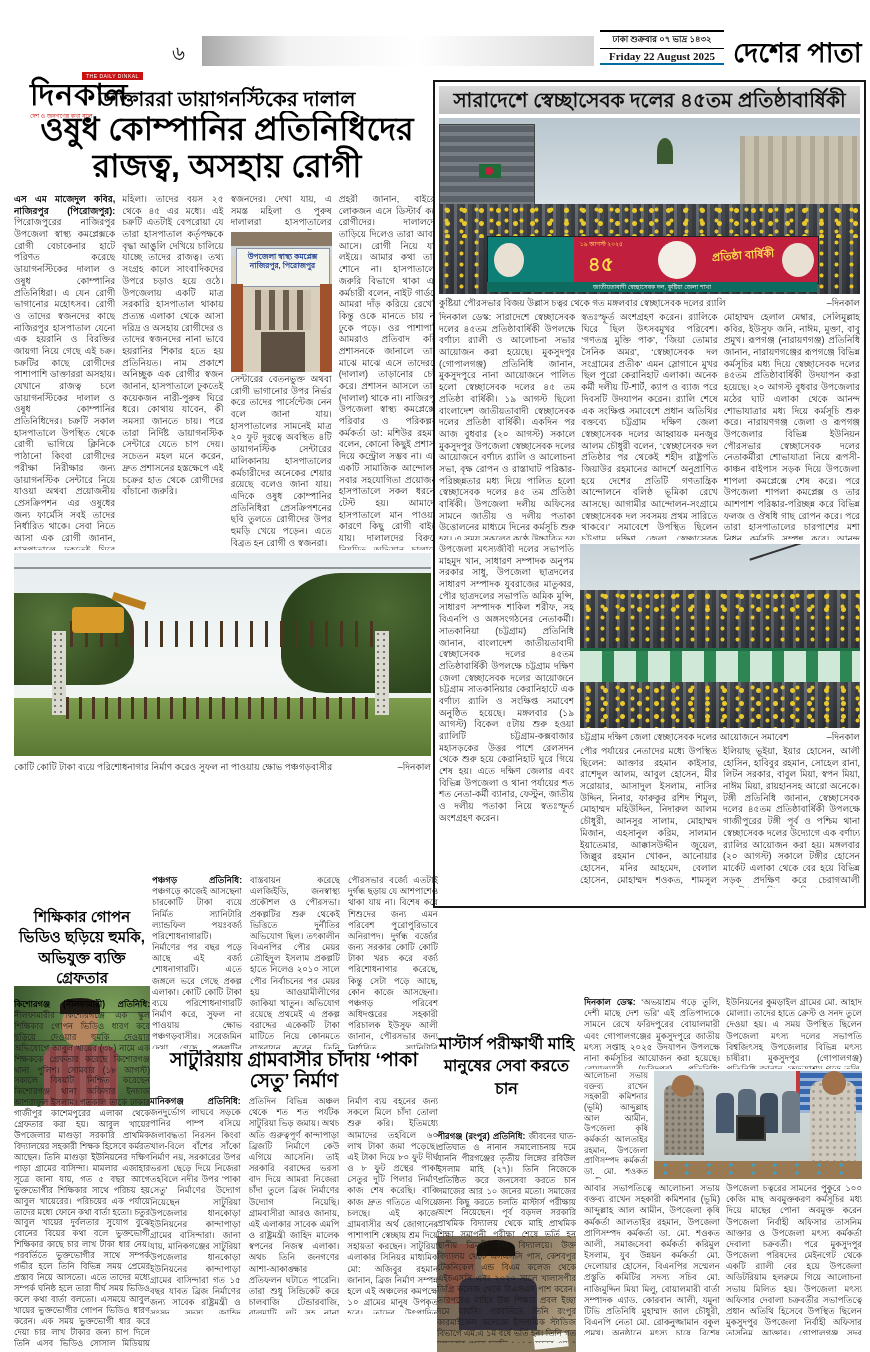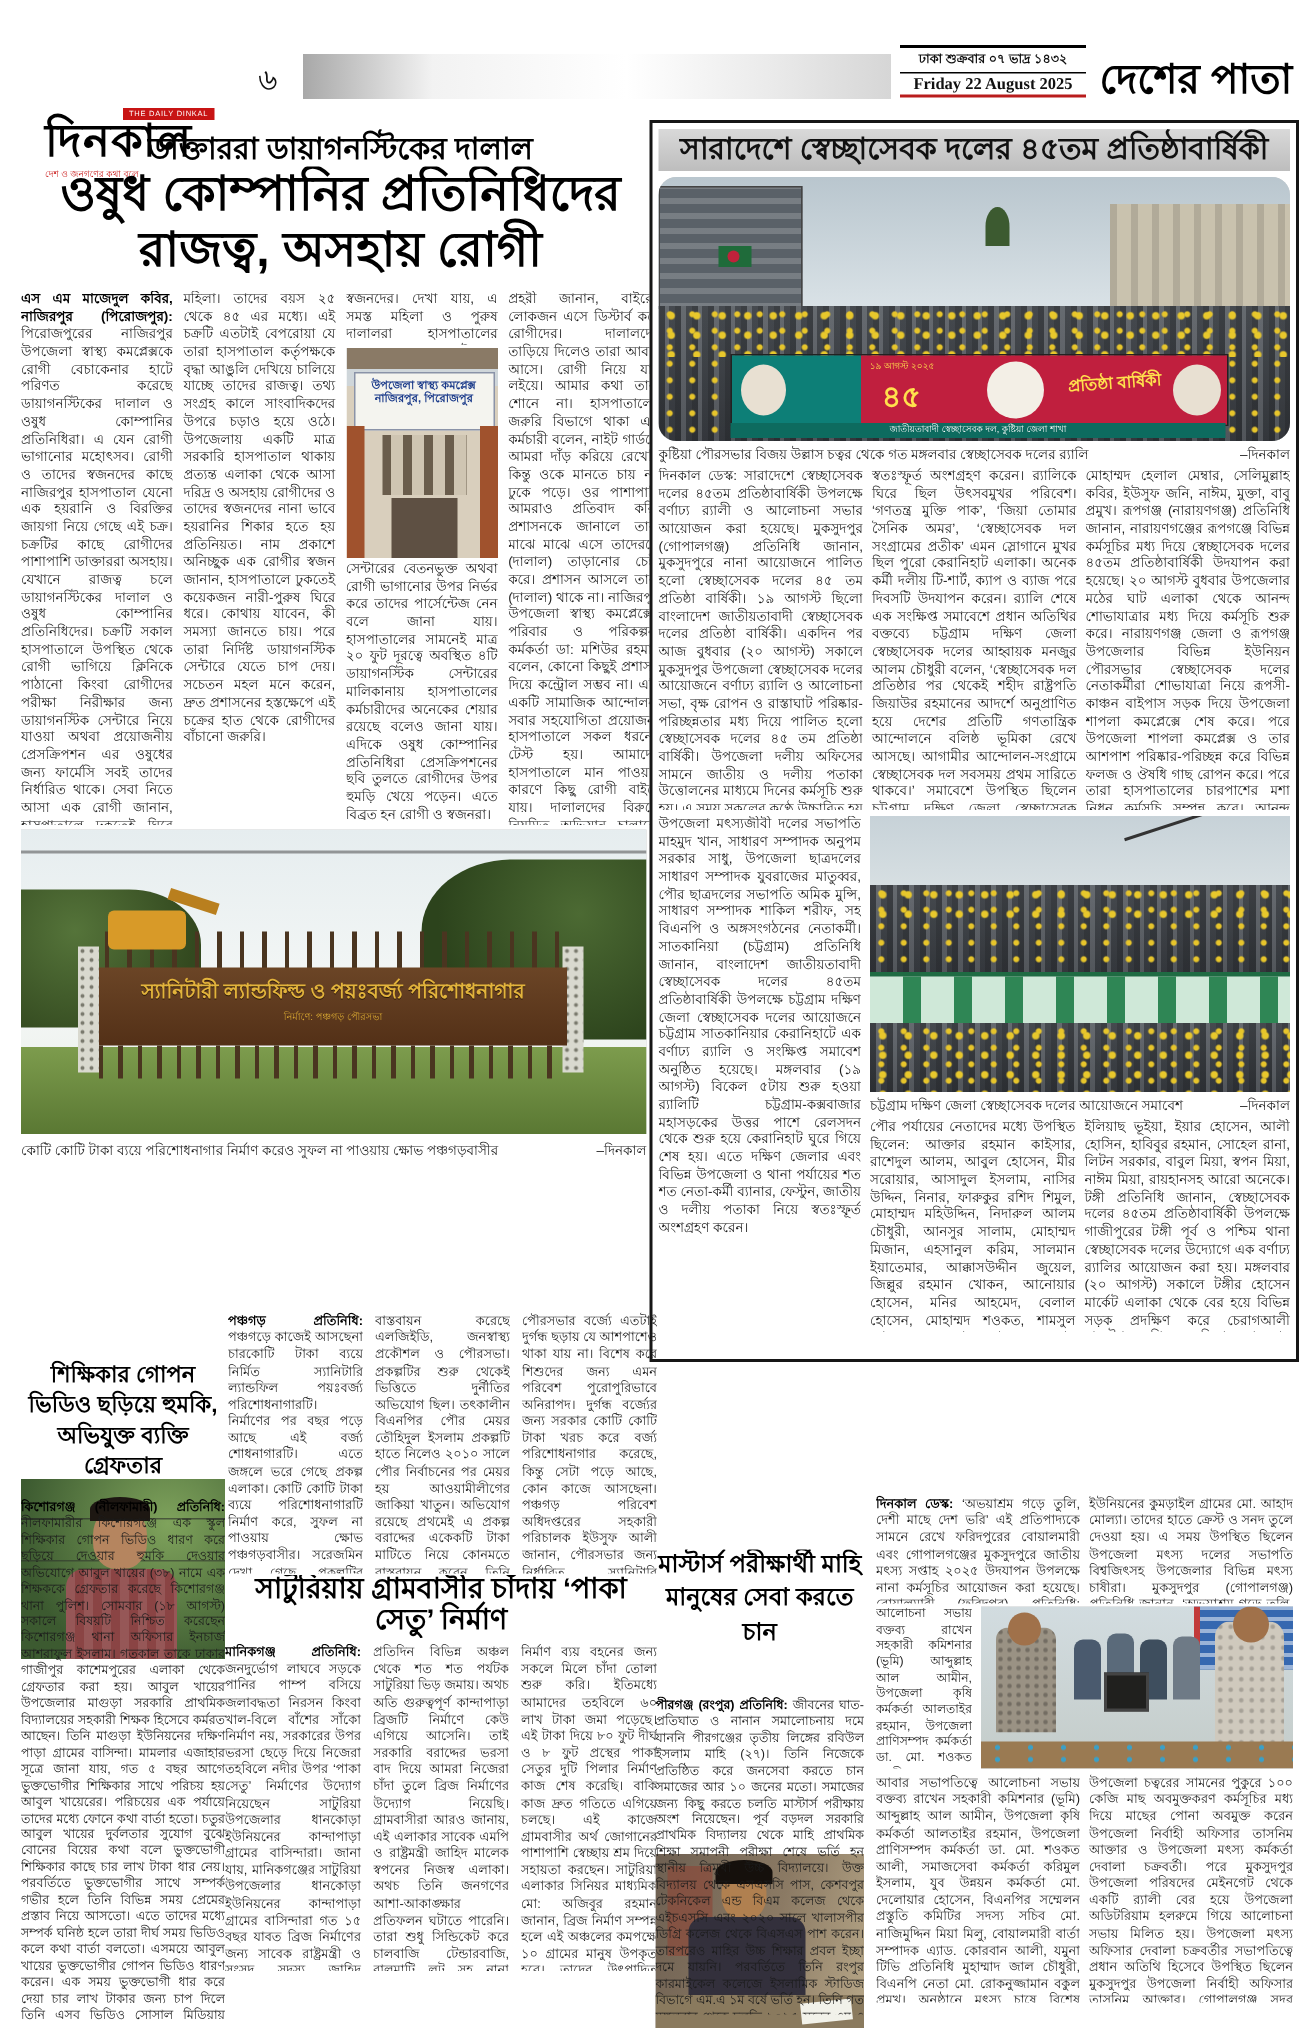--- a/index.html
+++ b/index.html
@@ -11,21 +11,21 @@
   .colrow{display:flex;}
   .colrow>div{flex:1;}
   .hl{font-weight:bold;color:#000;text-align:center;overflow:hidden;}
   .cap{font-size:9px;color:#222;display:flex;justify-content:space-between;overflow:hidden;}
   .photo{position:relative;overflow:hidden;background:#cfcfcf;}
   
   .logo-main{font-size:30px;font-weight:bold;letter-spacing:1px;color:#000;line-height:1;}
   .logo-banner{position:absolute;top:-8px;left:52px;background:#c81414;color:#fff;font-size:5px;padding:1px 4px;letter-spacing:.5px;}
   .logo-tag{font-size:6px;color:#c81414;margin-top:1px;}
   .gradbar{background:linear-gradient(90deg,#a8a8a8,#f2f2f2 22%,#ffffff 55%,#eaeaea 80%,#d6d6d6);}
-  .datebox{border-top:2px solid #000;border-bottom:2px solid #b91c1c;text-align:center;}
+  .datebox{border-top:2px solid #000;border-bottom:2px solid #0369a1;text-align:center;}
   .datebox .bn{font-size:8.5px;font-weight:bold;border-bottom:1px solid #000;padding:1px 2px;}
   .datebox .en{font-family:"Liberation Serif","DejaVu Serif",serif;font-size:11px;font-weight:bold;padding:1px 2px;}
   .section-title{font-size:27px;color:#000;font-weight:bold;}
   
   .box{border:2px solid #161616;padding:4px;background:#fff;}
   .band{background:linear-gradient(#d9d9d9,#bdbdbd);font-size:20px;font-weight:bold;text-align:center;line-height:28px;height:28px;overflow:hidden;}
   
   .crowd{background:
       radial-gradient(circle 2px,#e7c52b 0 1.6px,transparent 2.4px),
       repeating-linear-gradient(90deg,rgba(0,0,0,.30) 0 4px,rgba(255,255,255,.10) 4px 7px,rgba(0,0,0,.18) 7px 11px),
@@ -71,21 +71,21 @@
         <div class="abs" style="left:24px;top:58px;width:56px;height:40px;background:repeating-linear-gradient(90deg,#6a5d4c 0 6px,#cfc5b2 6px 14px);"></div>
         <div class="abs" style="left:30px;top:100px;width:44px;height:40px;background:#5e5043;"></div>
       </div>
       <div class="bt" style="height:174px;">সেন্টারের বেতনভুক্ত অথবা রোগী ভাগানোর উপর নির্ভর করে তাদের পার্সেন্টেজ নেন বলে জানা যায়। হাসপাতালের সামনেই মাত্র ২০ ফুট দূরত্বে অবস্থিত ৪টি ডায়াগনস্টিক সেন্টারের মালিকানায় হাসপাতালের কর্মচারীদের অনেকের শেয়ার রয়েছে বলেও জানা যায়। এদিকে ওষুধ কোম্পানির প্রতিনিধিরা প্রেসক্রিপশনের ছবি তুলতে রোগীদের উপর হুমড়ি খেয়ে পড়েন। এতে বিব্রত হন রোগী ও স্বজনরা।</div>
     </div>
     <div class="bt">প্রহরী জানান, বাইরের লোকজন এসে ডিস্টার্ব করে রোগীদের। দালালদের তাড়িয়ে দিলেও তারা আবার আসে। রোগী নিয়ে যায় লইয়ে। আমার কথা তারা শোনে না। হাসপাতালের জরুরি বিভাগে থাকা এক কর্মচারী বলেন, নাইট গার্ডকে আমরা দাঁড় করিয়ে রেখেছি কিন্তু ওকে মানতে চায় না, ঢুকে পড়ে। ওর পাশাপাশি আমরাও প্রতিবাদ করি। প্রশাসনকে জানালে তারা মাঝে মাঝে এসে তাদেরকে (দালাল) তাড়ানোর চেষ্টা করে। প্রশাসন আসলে তারা (দালাল) থাকে না। নাজিরপুর উপজেলা স্বাস্থ্য কমপ্লেক্সের পরিবার ও পরিকল্পনা কর্মকর্তা ডা: মশিউর রহমান বলেন, কোনো কিছুই প্রশাসন দিয়ে কন্ট্রোল সম্ভব না। এটি একটি সামাজিক আন্দোলন, সবার সহযোগিতা প্রয়োজন। হাসপাতালে সকল ধরনের টেস্ট হয়। আমাদের হাসপাতালে মান পাওয়ার কারণে কিছু রোগী বাইরে যায়। দালালদের বিরুদ্ধে নিয়মিত অভিযান চালানো হবে।</div>
   </div>
 
   <div class="abs box" style="left:433px;top:80px;width:421px;height:816px;">
     <div class="band">সারাদেশে স্বেচ্ছাসেবক দলের ৪৫তম প্রতিষ্ঠাবার্ষিকী পালিত</div>
-    <div class="photo" style="width:100%;height:176px;margin-top:4px;border-radius:12px;">
+    <div class="photo" style="width:100%;height:176px;margin-top:4px;">
       <div class="abs" style="inset:0;background:linear-gradient(#b9c6ce 0%,#dde5e9 55%,#edf0ef 100%);"></div>
       <div class="abs" style="left:0;top:6px;width:96px;height:82px;background:#5a6168;box-shadow:inset 0 0 0 1px #444;background-image:repeating-linear-gradient(0deg,rgba(255,255,255,.18) 0 4px,transparent 4px 10px);"></div>
       <div class="abs" style="right:0;top:18px;width:120px;height:68px;background:#c9c2ae;background-image:repeating-linear-gradient(90deg,rgba(0,0,0,.12) 0 5px,transparent 5px 14px);"></div>
       <div class="abs" style="left:218px;top:20px;width:16px;height:26px;background:#3c5a30;border-radius:50% 50% 0 0;"></div>
       <div class="abs" style="left:40px;top:46px;width:22px;height:14px;background:#1f6b3a;"></div>
       <div class="abs" style="left:46px;top:49px;width:8px;height:8px;background:#c0223b;border-radius:50%;"></div>
       <div class="abs crowd" style="left:0;top:86px;width:100%;height:90px;"></div>
       <div class="abs caps" style="left:0;top:86px;width:100%;height:34px;"></div>
       <div class="abs" style="left:48px;top:118px;width:330px;height:46px;display:flex;border:1px solid #222;">
         <div style="width:26%;background:#0d7f77;position:relative;">
@@ -136,24 +136,20 @@
 
   <div class="abs photo" style="left:14px;top:553px;width:417px;height:203px;">
     <div class="abs" style="inset:0;background:linear-gradient(#e6edef 0%,#f4f7f6 55%,#e9eee7 100%);"></div>
     <div class="abs" style="left:0;top:14px;width:100%;height:2px;background:rgba(60,60,60,.5);"></div>
     <div class="abs" style="left:0;top:40px;width:120px;height:92px;background:radial-gradient(circle at 30% 30%,#55743a,#33491f 75%);border-radius:0 40% 30% 0;"></div>
     <div class="abs" style="right:0;top:20px;width:150px;height:120px;background:radial-gradient(circle at 70% 30%,#4c6a33,#2c431c 70%);border-radius:40% 0 0 30%;"></div>
     <div class="abs" style="left:0;bottom:0;width:100%;height:58px;background:linear-gradient(#7d9c4d,#5a7833);"></div>
     <div class="abs" style="left:56px;top:68px;width:310px;height:26px;background:repeating-linear-gradient(90deg,#4a3520 0 3px,transparent 3px 15px);"></div>
     <div class="abs" style="left:38px;top:78px;width:14px;height:84px;background:#d9d9cf;background-image:radial-gradient(#7a7a6e 1px,transparent 1.6px);background-size:6px 6px;"></div>
     <div class="abs" style="right:42px;top:78px;width:14px;height:84px;background:#d9d9cf;background-image:radial-gradient(#7a7a6e 1px,transparent 1.6px);background-size:6px 6px;"></div>
-    <div class="abs" style="left:52px;top:92px;width:312px;height:52px;background:linear-gradient(#6b4526,#533017);text-align:center;color:#e2b33c;">
-      <div style="font-size:13.5px;font-weight:bold;margin-top:5px;text-shadow:0 1px 0 #2a1808;">স্যানিটারী ল্যান্ডফিল্ড ও পয়ঃবর্জ্য পরিশোধনাগার</div>
-      <div style="font-size:6.5px;color:#d8a832;">নির্মাণে: পঞ্চগড় পৌরসভা</div>
-    </div>
     <div class="abs" style="left:52px;top:144px;width:312px;height:22px;background:repeating-linear-gradient(90deg,#4a3520 0 3px,transparent 3px 13px);"></div>
     <div class="abs" style="left:58px;top:54px;width:52px;height:26px;background:#d89a28;border-radius:4px;"></div>
     <div class="abs" style="left:98px;top:44px;width:34px;height:8px;background:#b97f1e;transform:rotate(18deg);"></div>
   </div>
   <div class="abs cap" style="left:14px;top:760px;width:417px;height:13px;">
     <span>কোটি কোটি টাকা ব্যয়ে পরিশোধনাগার নির্মাণ করেও সুফল না পাওয়ায় ক্ষোভ পঞ্চগড়বাসীর</span>
     <span>–দিনকাল</span>
   </div>
 
   <div class="abs photo" style="left:14px;top:783px;width:136px;height:120px;">

